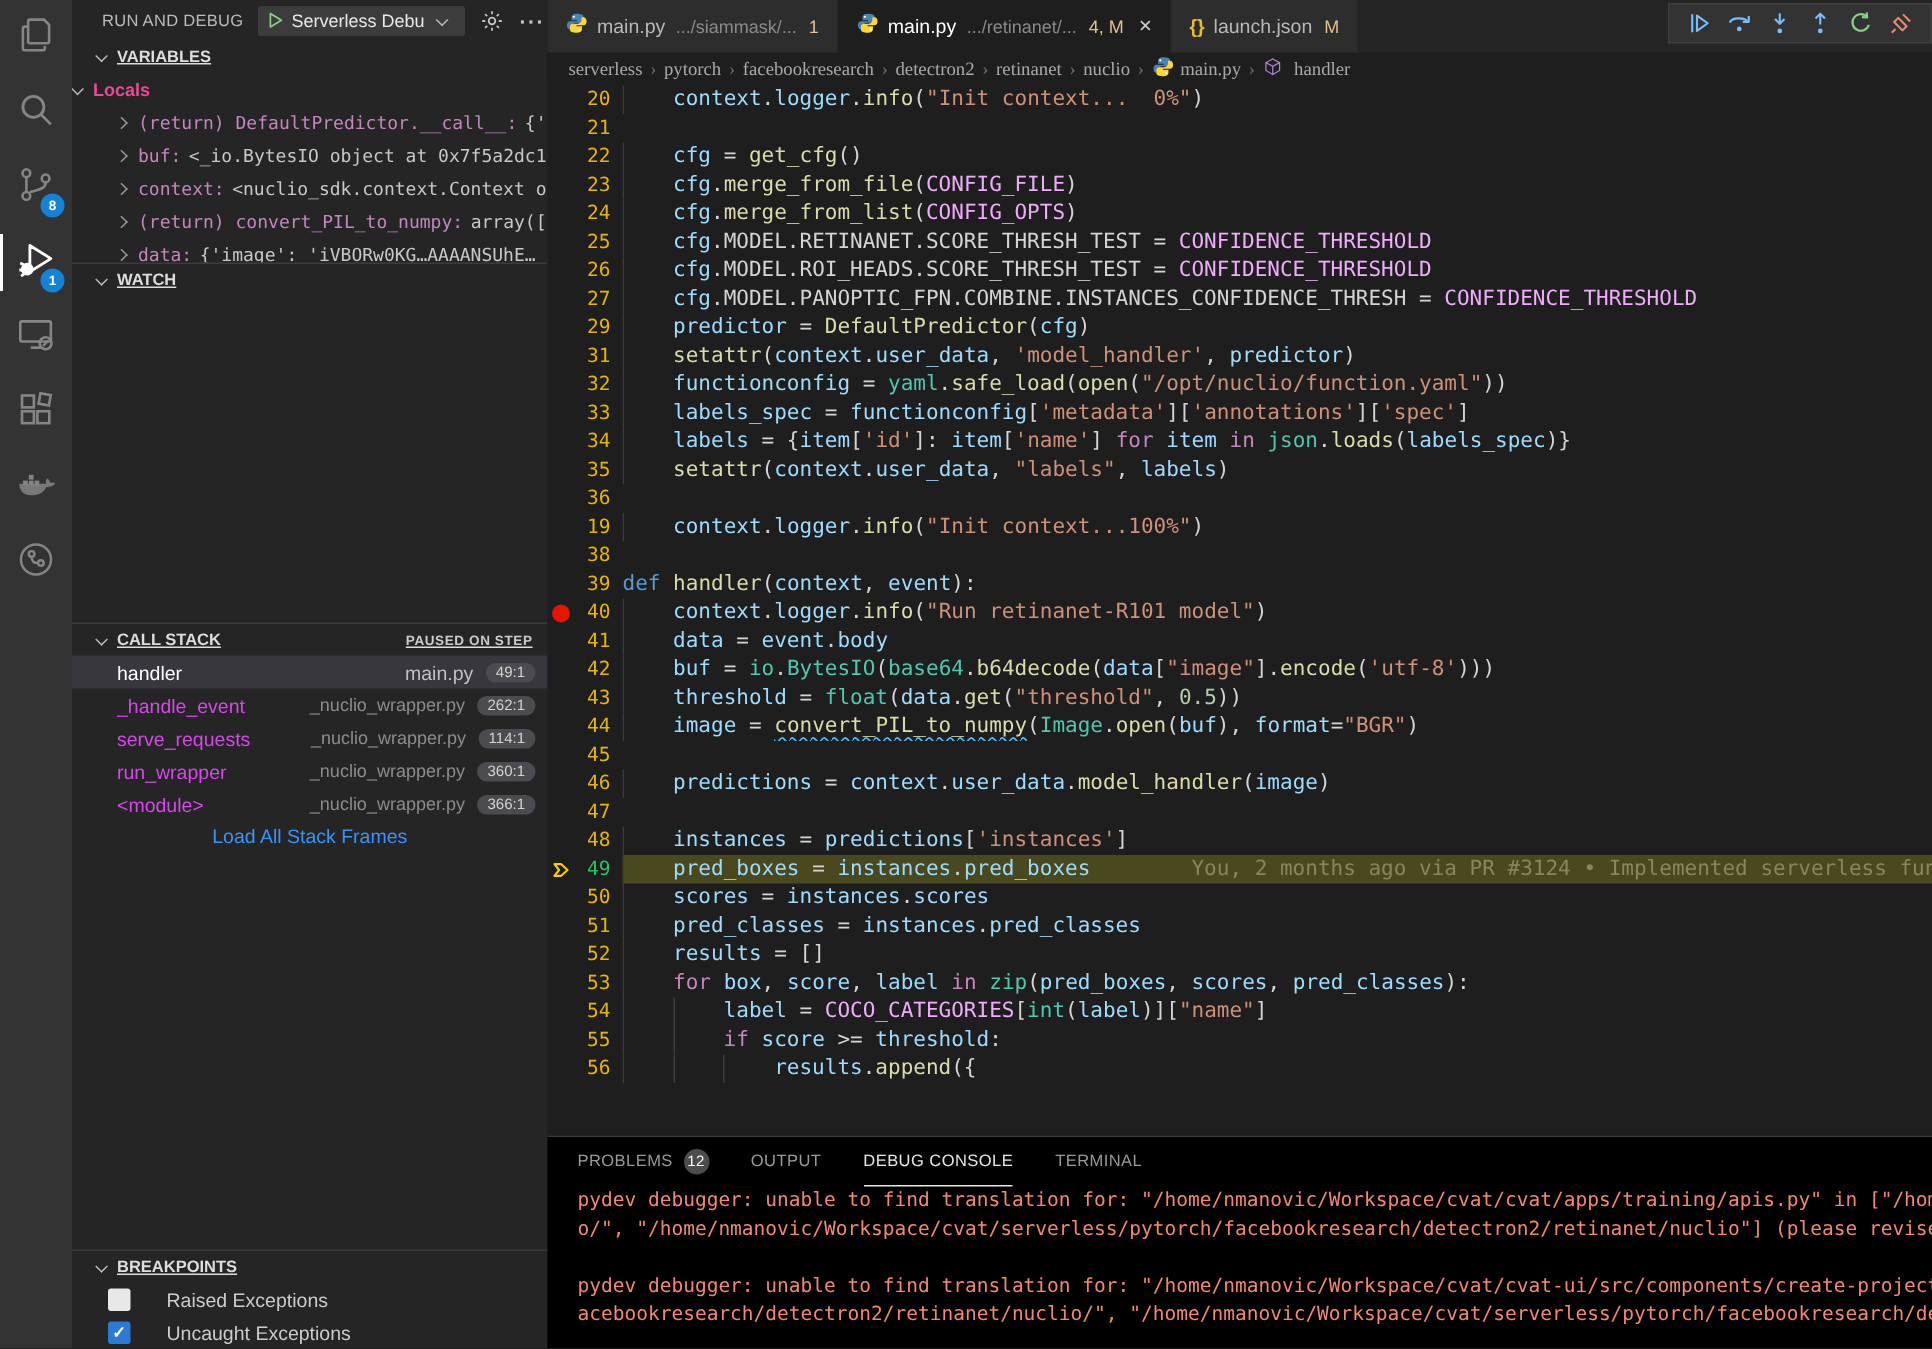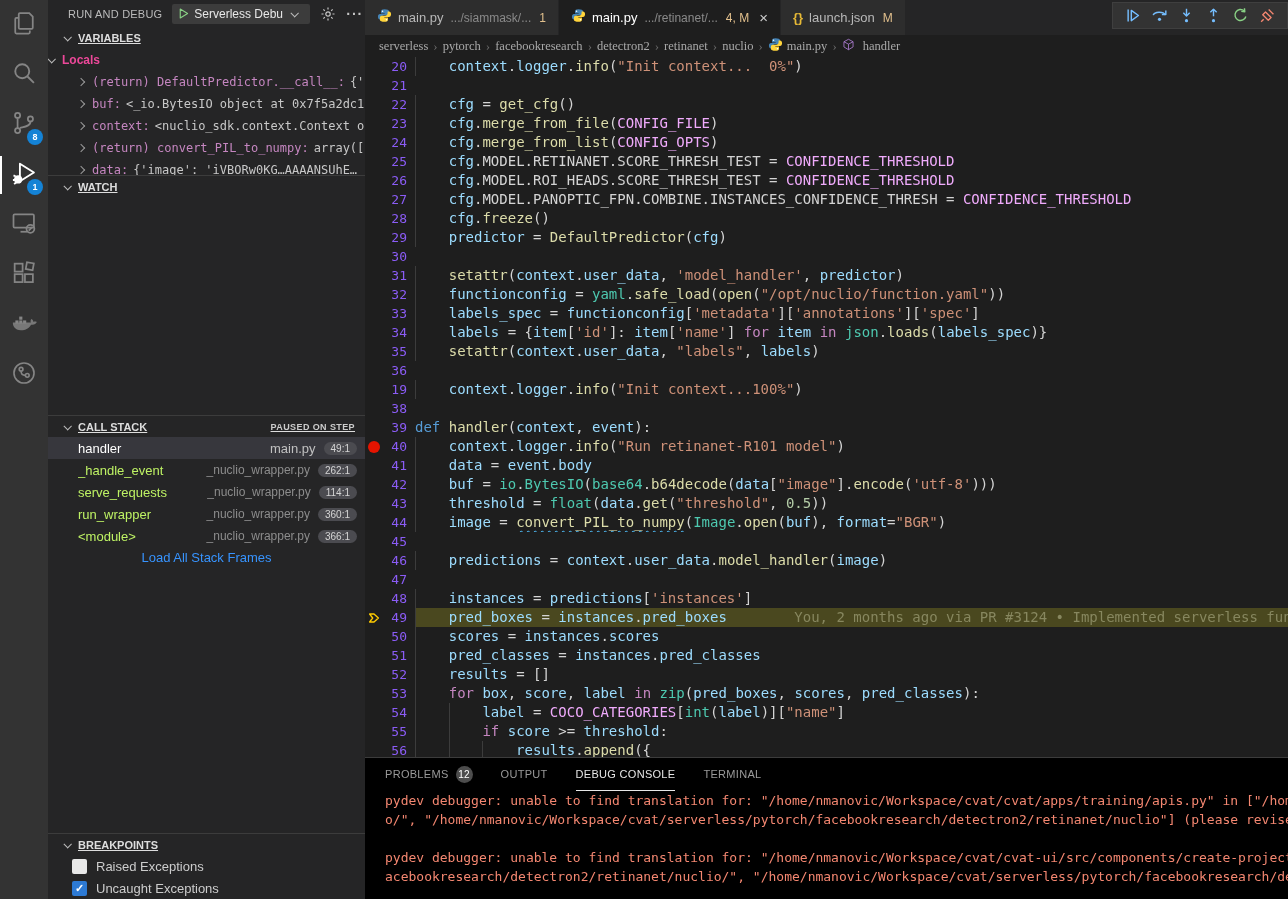--- a/index.html
+++ b/index.html
@@ -33,28 +33,28 @@
   .var-rows { height:104px; flex:none; overflow:hidden; }
   .var-row { height:22px; display:flex; align-items:center; padding-left:30px; font-family:"DejaVu Sans Mono", monospace; font-size:12px; white-space:nowrap; overflow:hidden; cursor:pointer; }
   .var-row .chev { border-color:#9a9a9a; }
   .var-name { color:#c586c0; margin-right:5px; flex:none; }
   .var-val { color:#c8c8c8; }
   .watch-space { height:218px; flex:none; }
   .cs-head { justify-content:flex-start; }
   .paused { margin-left:auto; font-size:9px; font-weight:bold; color:#cccccc; letter-spacing:.4px; }
   .cs-row { height:22px; flex:none; display:flex; align-items:center; padding:0 8px 0 30px; cursor:pointer; }
   .cs-row.active { background:#37373d; }
-  .cs-fn { color:#bef264; font-size:13px; flex:1; white-space:nowrap; overflow:hidden; }
+  .cs-fn { color:#d946ef; font-size:13px; flex:1; white-space:nowrap; overflow:hidden; }
   .cs-row.active .cs-fn { color:#ffffff; }
   .cs-file { color:#8c8c8c; font-size:12px; margin-right:8px; white-space:nowrap; }
   .cs-row.active .cs-file { color:#c0c0c0; font-size:13px; }
   .cs-pill { background:#4b4b50; border-radius:8px; font-size:10px; color:#d4d4d4; padding:1px 7px; flex:none; }
   .load-link { height:22px; flex:none; text-align:center; color:#3794ff; font-size:13px; line-height:22px; cursor:pointer; }
   .side-fill { flex:1; }
-  .bp-row { height:22px; flex:none; display:flex; align-items:center; padding-left:24px; font-size:13px; color:#cccccc; cursor:pointer; }
+  .bp-row { height:22px; flex:none; display:flex; align-items:center; padding-left:24px; font-size:13px; color:#cccccc; cursor:pointer;gap:15px; }
   .cb { width:15px; height:15px; border-radius:2px; margin-right:9px; flex:none; display:flex; align-items:center; justify-content:center; }
   .cb.off { background:#e8e8e8; }
   .cb.on { background:#2d7ad4; color:#fff; font-size:11px; font-weight:bold; }
 
   
   .editor { position:absolute; left:365px; top:0; right:0; height:757px; background:#1e1e1e; }
   .tabbar { height:35px; background:#252526; display:flex; align-items:stretch; position:relative; }
   .tab { display:flex; align-items:center; padding:0 12px; background:#2d2d2d; border-right:1px solid #252526; cursor:pointer; white-space:nowrap; }
   .tab.active { background:#1e1e1e; }
   .tab .t-title { font-size:13px; color:#b8b8b8; margin-left:6px; }
@@ -71,22 +71,22 @@
   .breadcrumbs { height:22px; display:flex; align-items:center; padding-left:14px; font-size:12.5px; color:#a9a9a9; background:#1e1e1e; white-space:nowrap; overflow:hidden;font-family:Liberation Serif, serif; }
   .bc-sep { color:#6a6a6a; padding:0 5px; font-size:13px; }
   .bc-item { cursor:pointer; display:flex; align-items:center; }
   .bc-item svg, .bc-item .pyic { margin-right:4px; }
 
   
   .code { position:relative; height:701px; overflow:hidden; font-family:"DejaVu Sans Mono", monospace; font-size:14px; }
   .crow { display:flex; height:19px; line-height:19px; white-space:pre; }
   .glyph { flex:0 0 18px; display:flex; align-items:center; justify-content:center; cursor:pointer; }
   .bp-dot { width:12px; height:12px; border-radius:50%; background:#e51400; }
-  .num { flex:0 0 24px; text-align:right; color:#8b5cf6; font-size:13px; }
-  .crow.cur .num { color:#8b5cf6; }
+  .num { flex:0 0 24px; text-align:right; color:#eab308; font-size:13px; }
+  .crow.cur .num { color:#22c55e; }
   .lc { flex:1; margin-left:8px; overflow:hidden; }
   .crow.cur .lc { background:#4a481f; }
   .g { display:inline-block; width:4ch; border-left:1px solid #3c3c3c; height:19px; vertical-align:top; }
   .tk-p{color:#d4d4d4} .tk-v{color:#9cdcfe} .tk-f{color:#dcdcaa} .tk-k{color:#569cd6}
   .tk-c{color:#c586c0} .tk-t{color:#4ec9b0} .tk-s{color:#ce9178} .tk-n{color:#b5cea8}
   .tk-C{color:#f0abfc}
   .tk-u{color:#dcdcaa; text-decoration:underline wavy #4fc1ff 1px; text-underline-offset:3px;}
   .blame { color:#87875f; margin-left:8ch; }
 
   
@@ -408,23 +408,21 @@
       </div>
     <div class="code" id="code">
         <div class="crow"><span class="glyph"></span><span class="num">20</span><span class="lc"><span class="g"></span><span class="tk-v">context</span><span class="tk-p">.</span><span class="tk-v">logger</span><span class="tk-p">.</span><span class="tk-f">info</span><span class="tk-p">(</span><span class="tk-s">"Init context...  0%"</span><span class="tk-p">)</span></span></div>
         <div class="crow"><span class="glyph"></span><span class="num">21</span><span class="lc"></span></div>
         <div class="crow"><span class="glyph"></span><span class="num">22</span><span class="lc"><span class="g"></span><span class="tk-v">cfg</span><span class="tk-p"> = </span><span class="tk-f">get_cfg</span><span class="tk-p">()</span></span></div>
         <div class="crow"><span class="glyph"></span><span class="num">23</span><span class="lc"><span class="g"></span><span class="tk-v">cfg</span><span class="tk-p">.</span><span class="tk-f">merge_from_file</span><span class="tk-p">(</span><span class="tk-C">CONFIG_FILE</span><span class="tk-p">)</span></span></div>
         <div class="crow"><span class="glyph"></span><span class="num">24</span><span class="lc"><span class="g"></span><span class="tk-v">cfg</span><span class="tk-p">.</span><span class="tk-f">merge_from_list</span><span class="tk-p">(</span><span class="tk-C">CONFIG_OPTS</span><span class="tk-p">)</span></span></div>
         <div class="crow"><span class="glyph"></span><span class="num">25</span><span class="lc"><span class="g"></span><span class="tk-v">cfg</span><span class="tk-p">.MODEL.RETINANET.SCORE_THRESH_TEST = </span><span class="tk-C">CONFIDENCE_THRESHOLD</span></span></div>
         <div class="crow"><span class="glyph"></span><span class="num">26</span><span class="lc"><span class="g"></span><span class="tk-v">cfg</span><span class="tk-p">.MODEL.ROI_HEADS.SCORE_THRESH_TEST = </span><span class="tk-C">CONFIDENCE_THRESHOLD</span></span></div>
         <div class="crow"><span class="glyph"></span><span class="num">27</span><span class="lc"><span class="g"></span><span class="tk-v">cfg</span><span class="tk-p">.MODEL.PANOPTIC_FPN.COMBINE.INSTANCES_CONFIDENCE_THRESH = </span><span class="tk-C">CONFIDENCE_THRESHOLD</span></span></div>
-        <div class="crow"><span class="glyph"></span><span class="num">28</span><span class="lc"><span class="g"></span><span class="tk-v">cfg</span><span class="tk-p">.</span><span class="tk-f">freeze</span><span class="tk-p">()</span></span></div>
         <div class="crow"><span class="glyph"></span><span class="num">29</span><span class="lc"><span class="g"></span><span class="tk-v">predictor</span><span class="tk-p"> = </span><span class="tk-f">DefaultPredictor</span><span class="tk-p">(</span><span class="tk-v">cfg</span><span class="tk-p">)</span></span></div>
-        <div class="crow"><span class="glyph"></span><span class="num">30</span><span class="lc"></span></div>
         <div class="crow"><span class="glyph"></span><span class="num">31</span><span class="lc"><span class="g"></span><span class="tk-f">setattr</span><span class="tk-p">(</span><span class="tk-v">context</span><span class="tk-p">.</span><span class="tk-v">user_data</span><span class="tk-p">, </span><span class="tk-s">'model_handler'</span><span class="tk-p">, </span><span class="tk-v">predictor</span><span class="tk-p">)</span></span></div>
         <div class="crow"><span class="glyph"></span><span class="num">32</span><span class="lc"><span class="g"></span><span class="tk-v">functionconfig</span><span class="tk-p"> = </span><span class="tk-t">yaml</span><span class="tk-p">.</span><span class="tk-f">safe_load</span><span class="tk-p">(</span><span class="tk-f">open</span><span class="tk-p">(</span><span class="tk-s">"/opt/nuclio/function.yaml"</span><span class="tk-p">))</span></span></div>
         <div class="crow"><span class="glyph"></span><span class="num">33</span><span class="lc"><span class="g"></span><span class="tk-v">labels_spec</span><span class="tk-p"> = </span><span class="tk-v">functionconfig</span><span class="tk-p">[</span><span class="tk-s">'metadata'</span><span class="tk-p">][</span><span class="tk-s">'annotations'</span><span class="tk-p">][</span><span class="tk-s">'spec'</span><span class="tk-p">]</span></span></div>
         <div class="crow"><span class="glyph"></span><span class="num">34</span><span class="lc"><span class="g"></span><span class="tk-v">labels</span><span class="tk-p"> = {</span><span class="tk-v">item</span><span class="tk-p">[</span><span class="tk-s">'id'</span><span class="tk-p">]: </span><span class="tk-v">item</span><span class="tk-p">[</span><span class="tk-s">'name'</span><span class="tk-p">] </span><span class="tk-c">for</span><span class="tk-p"> </span><span class="tk-v">item</span><span class="tk-p"> </span><span class="tk-c">in</span><span class="tk-p"> </span><span class="tk-t">json</span><span class="tk-p">.</span><span class="tk-f">loads</span><span class="tk-p">(</span><span class="tk-v">labels_spec</span><span class="tk-p">)}</span></span></div>
         <div class="crow"><span class="glyph"></span><span class="num">35</span><span class="lc"><span class="g"></span><span class="tk-f">setattr</span><span class="tk-p">(</span><span class="tk-v">context</span><span class="tk-p">.</span><span class="tk-v">user_data</span><span class="tk-p">, </span><span class="tk-s">"labels"</span><span class="tk-p">, </span><span class="tk-v">labels</span><span class="tk-p">)</span></span></div>
         <div class="crow"><span class="glyph"></span><span class="num">36</span><span class="lc"></span></div>
         <div class="crow"><span class="glyph"></span><span class="num">19</span><span class="lc"><span class="g"></span><span class="tk-v">context</span><span class="tk-p">.</span><span class="tk-v">logger</span><span class="tk-p">.</span><span class="tk-f">info</span><span class="tk-p">(</span><span class="tk-s">"Init context...100%"</span><span class="tk-p">)</span></span></div>
         <div class="crow"><span class="glyph"></span><span class="num">38</span><span class="lc"></span></div>
         <div class="crow"><span class="glyph"></span><span class="num">39</span><span class="lc"><span class="tk-k">def</span><span class="tk-p"> </span><span class="tk-f">handler</span><span class="tk-p">(</span><span class="tk-v">context</span><span class="tk-p">, </span><span class="tk-v">event</span><span class="tk-p">):</span></span></div>
         <div class="crow"><span class="glyph"><span class="bp-dot"></span></span><span class="num">40</span><span class="lc"><span class="g"></span><span class="tk-v">context</span><span class="tk-p">.</span><span class="tk-v">logger</span><span class="tk-p">.</span><span class="tk-f">info</span><span class="tk-p">(</span><span class="tk-s">"Run retinanet-R101 model"</span><span class="tk-p">)</span></span></div>

